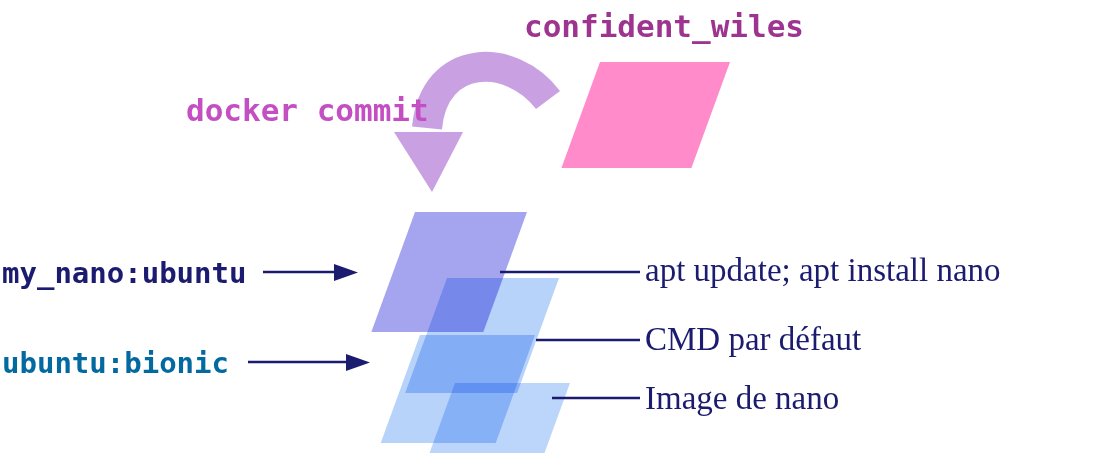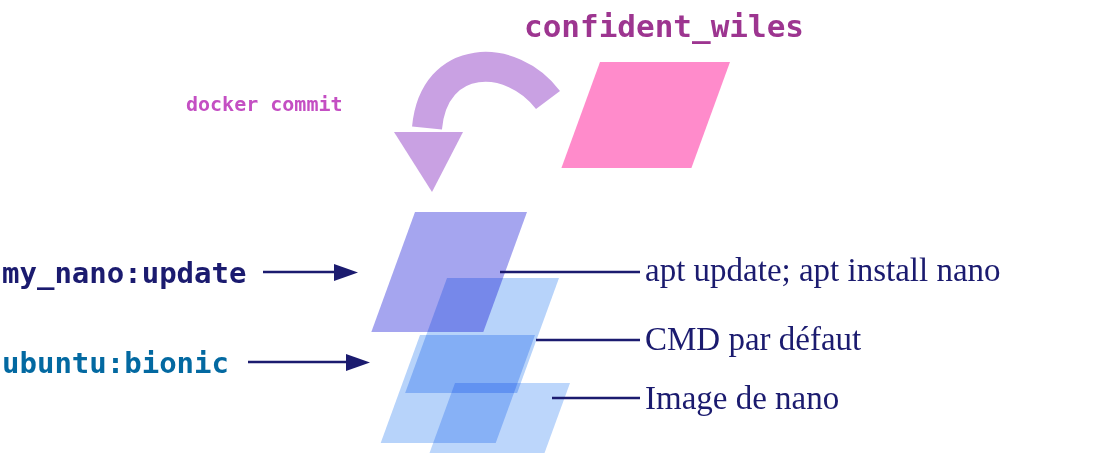--- a/index.html
+++ b/index.html
@@ -28,21 +28,21 @@
     pointer-events:none;
   }
 
   .mono-label {
     position:absolute;
     font-family:"DejaVu Sans Mono", monospace;
     font-weight:bold;
     white-space:nowrap;
   }
   .lbl-title   { left:524px; top:8px;   font-size:31px; color:#9d3590; }
-  .lbl-commit  { left:186px; top:92px;  font-size:20px; color:#c44fc3; }
+  .lbl-commit  { left:186px; top:92px;  font-size:31px; color:#c44fc3; }
   .lbl-nano    { left:2px;   top:256px; font-size:29px; color:#1b1b6f; }
   .lbl-ubuntu  { left:2px;   top:346px; font-size:29px; color:#0369a1; }
 
   .serif-label {
     position:absolute;
     font-family:"Liberation Serif", "DejaVu Serif", serif;
     color:#1b1b6f;
     font-size:33px;
     white-space:nowrap;
   }
@@ -79,20 +79,20 @@
       <polygon points="346,354 346,371 370,362.5" fill="#1b1b6f"></polygon>
     </g>
 
     <line x1="500" y1="272" x2="640" y2="272" stroke="#1b1b6f" stroke-width="2.6"></line>
     <line x1="536" y1="340" x2="640" y2="340" stroke="#1b1b6f" stroke-width="2.6"></line>
     <line x1="552" y1="398" x2="640" y2="398" stroke="#1b1b6f" stroke-width="2.6"></line>
   </svg>
 
   <div class="mono-label lbl-title">confident_wiles</div>
   <div class="mono-label lbl-commit">docker commit</div>
-  <div class="mono-label lbl-nano">my_nano:update</div>
+  <div class="mono-label lbl-nano">my_nano:ubuntu</div>
   <div class="mono-label lbl-ubuntu">ubuntu:bionic</div>
 
   <div class="serif-label lbl-cmd">CMD par défaut</div>
   <div class="serif-label lbl-apt">apt update; apt install nano</div>
   <div class="serif-label lbl-base">Image de nano</div>
 
 </div>
 
 </body></html>

